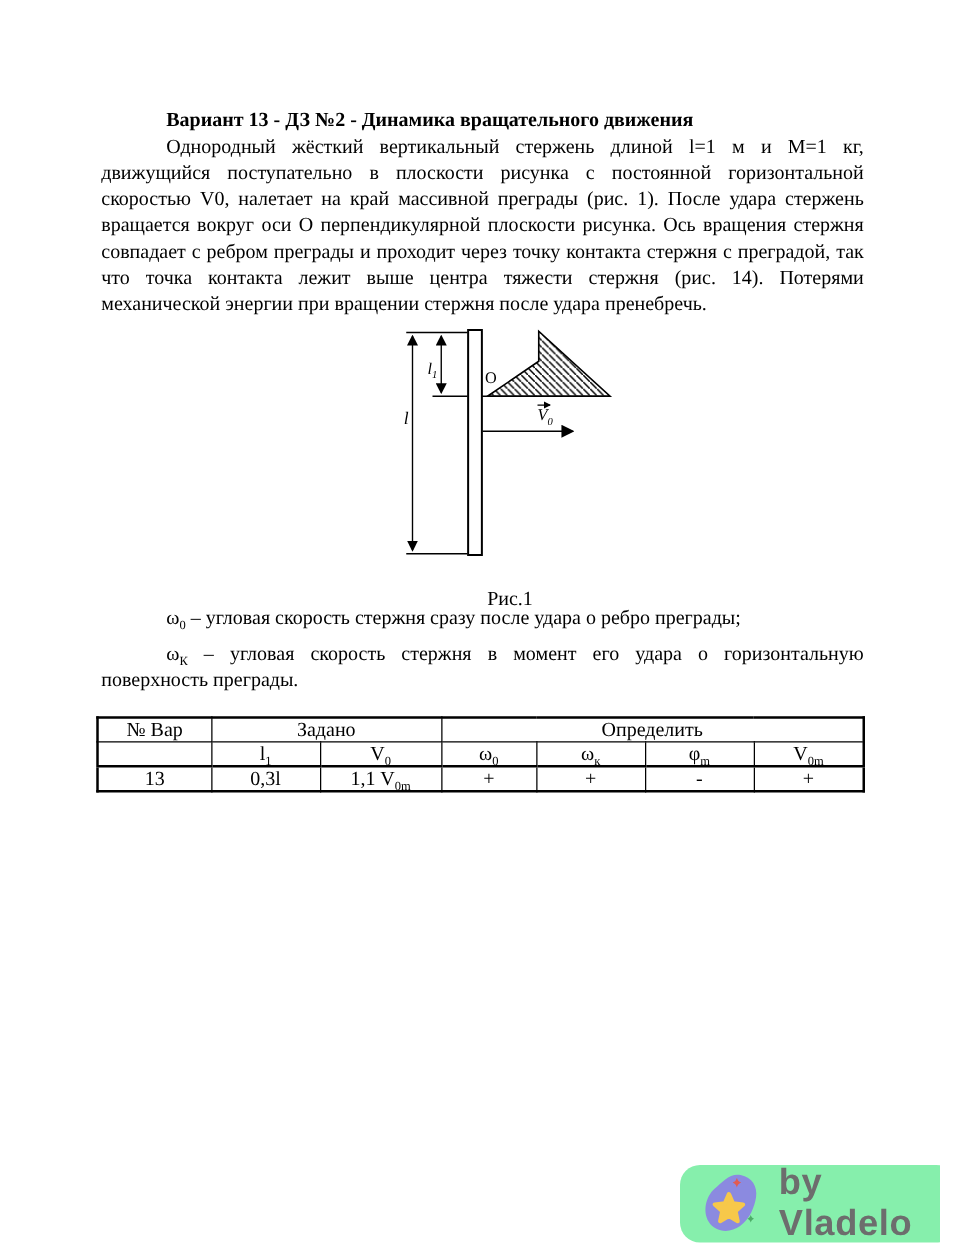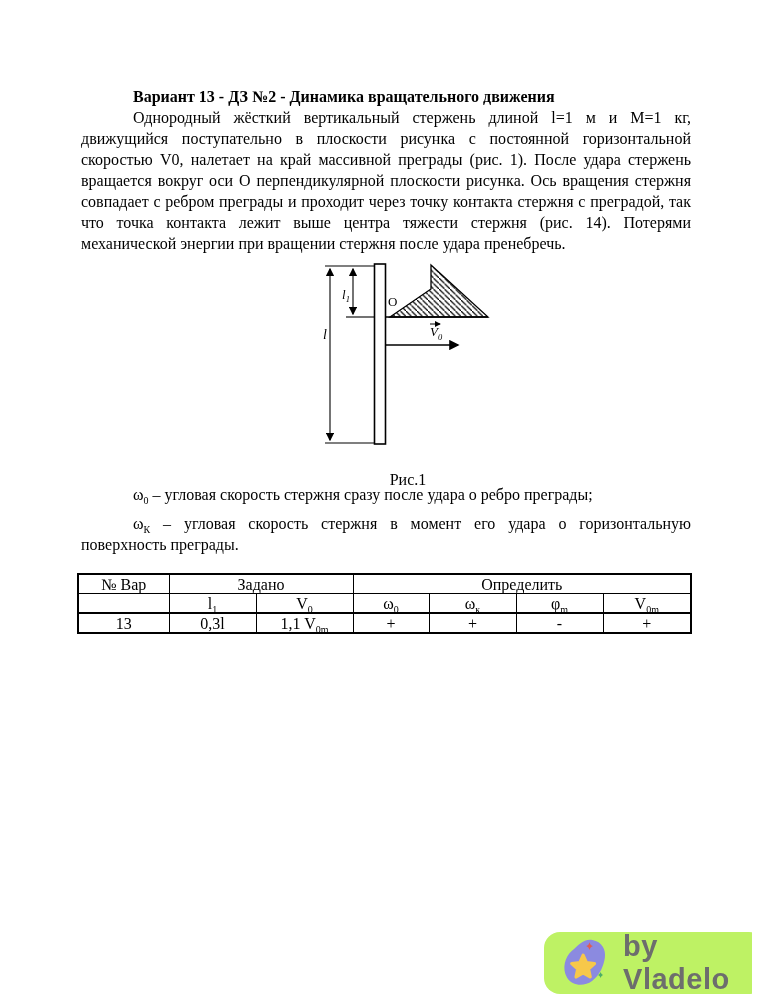--- a/index.html
+++ b/index.html
@@ -57,21 +57,21 @@
   .vartable { border: 2px solid #000; }
   .vartable tr.data-row td { border-top: 2px solid #000; }
 
   
   .watermark {
     position: absolute;
     left: 544px;
     top: 932px;
     width: 221px;
     height: 62px;
-    background: #bef264;
+    background: #86efac;
     border-radius: 16px;
     display: flex;
     align-items: center;
     gap: 11px;
     padding-left: 17px;
     box-sizing: border-box;
   }
   .wm-text {
     font-family: "Liberation Sans", sans-serif;
     font-weight: bold;

